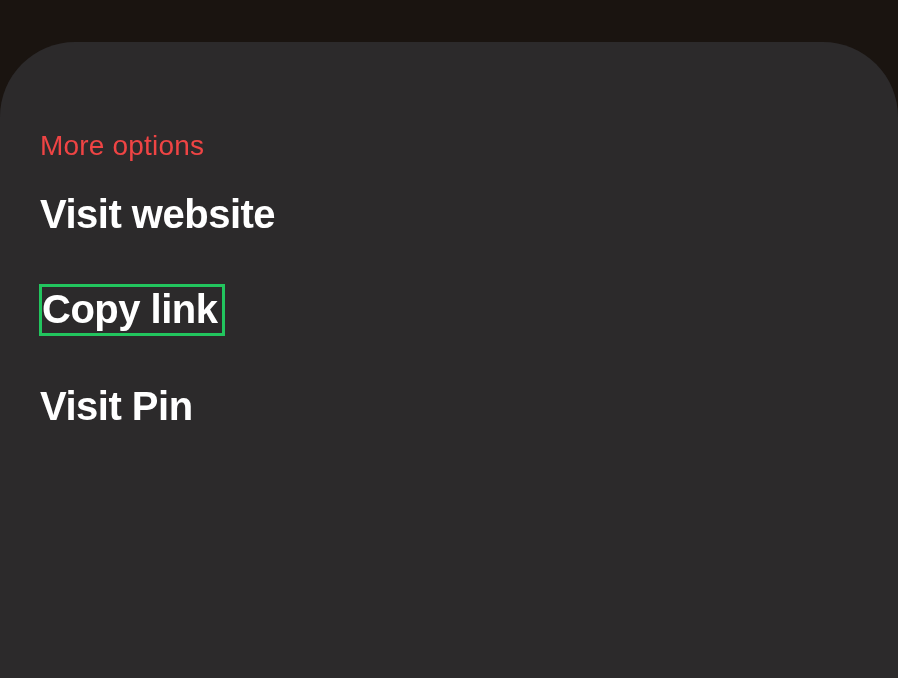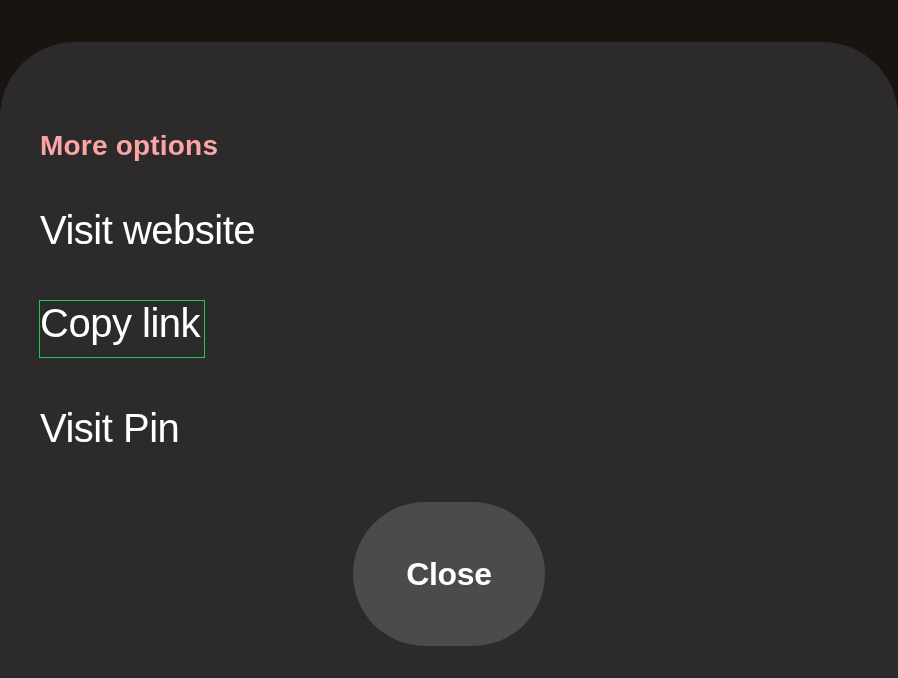--- a/index.html
+++ b/index.html
@@ -23,49 +23,49 @@
       left: 0;
       right: 0;
       height: 636px;
       background: #2c2a2b;
       border-top-left-radius: 75px;
       border-top-right-radius: 75px;
       padding: 40px 40px 0 40px;
     }
     
     .section-title {
-      color: #fca5a5;
+      color: #ef4444;
       font-size: 28px;
-      font-weight: 700;
+      font-weight: 400;
       margin-top: 48px;
-      margin-bottom: 46px;
+      margin-bottom: 30px;
       letter-spacing: 0.2px;
     }
     
     .menu-list {
       display: flex;
       flex-direction: column;
       gap: 48px;
     }
     
     .menu-item {
       color: #ffffff;
       font-size: 40px;
-      font-weight: 400;
+      font-weight: 700;
       cursor: pointer;
       letter-spacing: -0.5px;
       line-height: 1.1;
       display: inline-block;
       align-self: flex-start;
       text-align: right;
     }
     
     .highlighted {
-      border: 1px solid #22c55e;
-      padding: 0 4px 12px 0;
+      border: 3px solid #22c55e;
+      padding: 0 4px 2px 0;
       margin-left: -1px;
     }
     
     .close-button {
       position: absolute;
       left: 50%;
       transform: translateX(-50%);
       bottom: 32px;
       width: 192px;
       height: 144px;
@@ -85,14 +85,13 @@
 
 <div class="sheet">
   <div class="section-title">More options</div>
 
   <div class="menu-list">
     <div class="menu-item">Visit website</div>
     <div class="menu-item highlighted">Copy link</div>
     <div class="menu-item">Visit Pin</div>
   </div>
 
-  <button class="close-button">Close</button>
 </div>
 
 </body></html>

